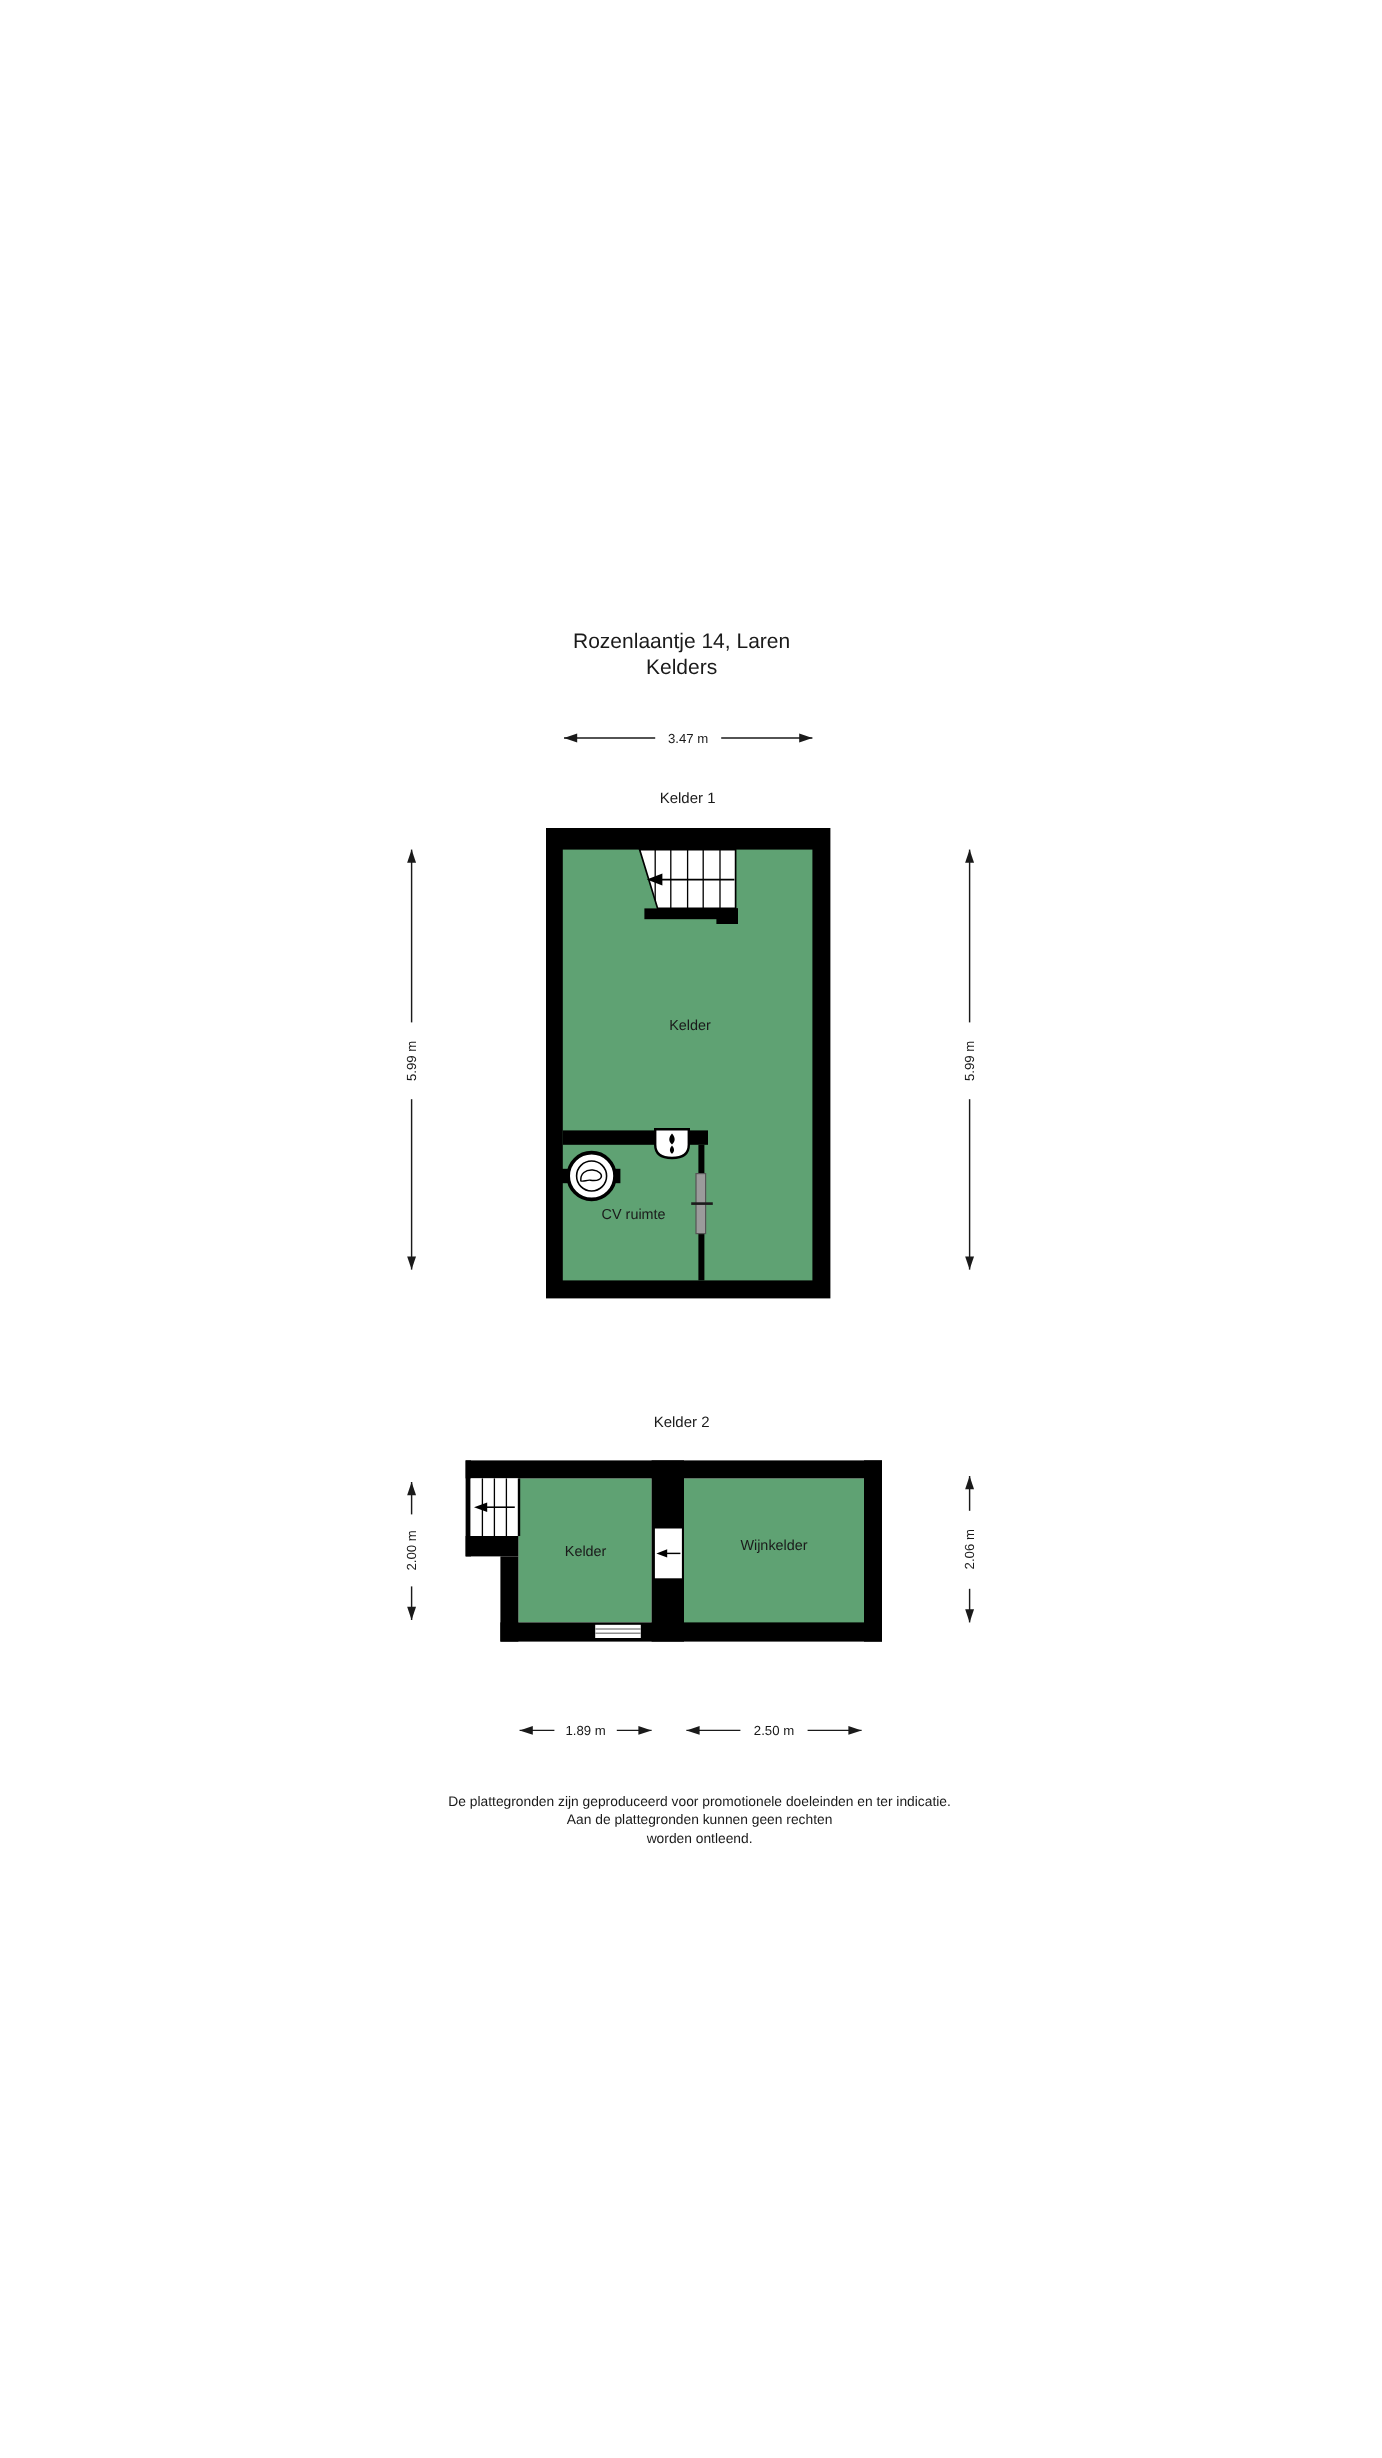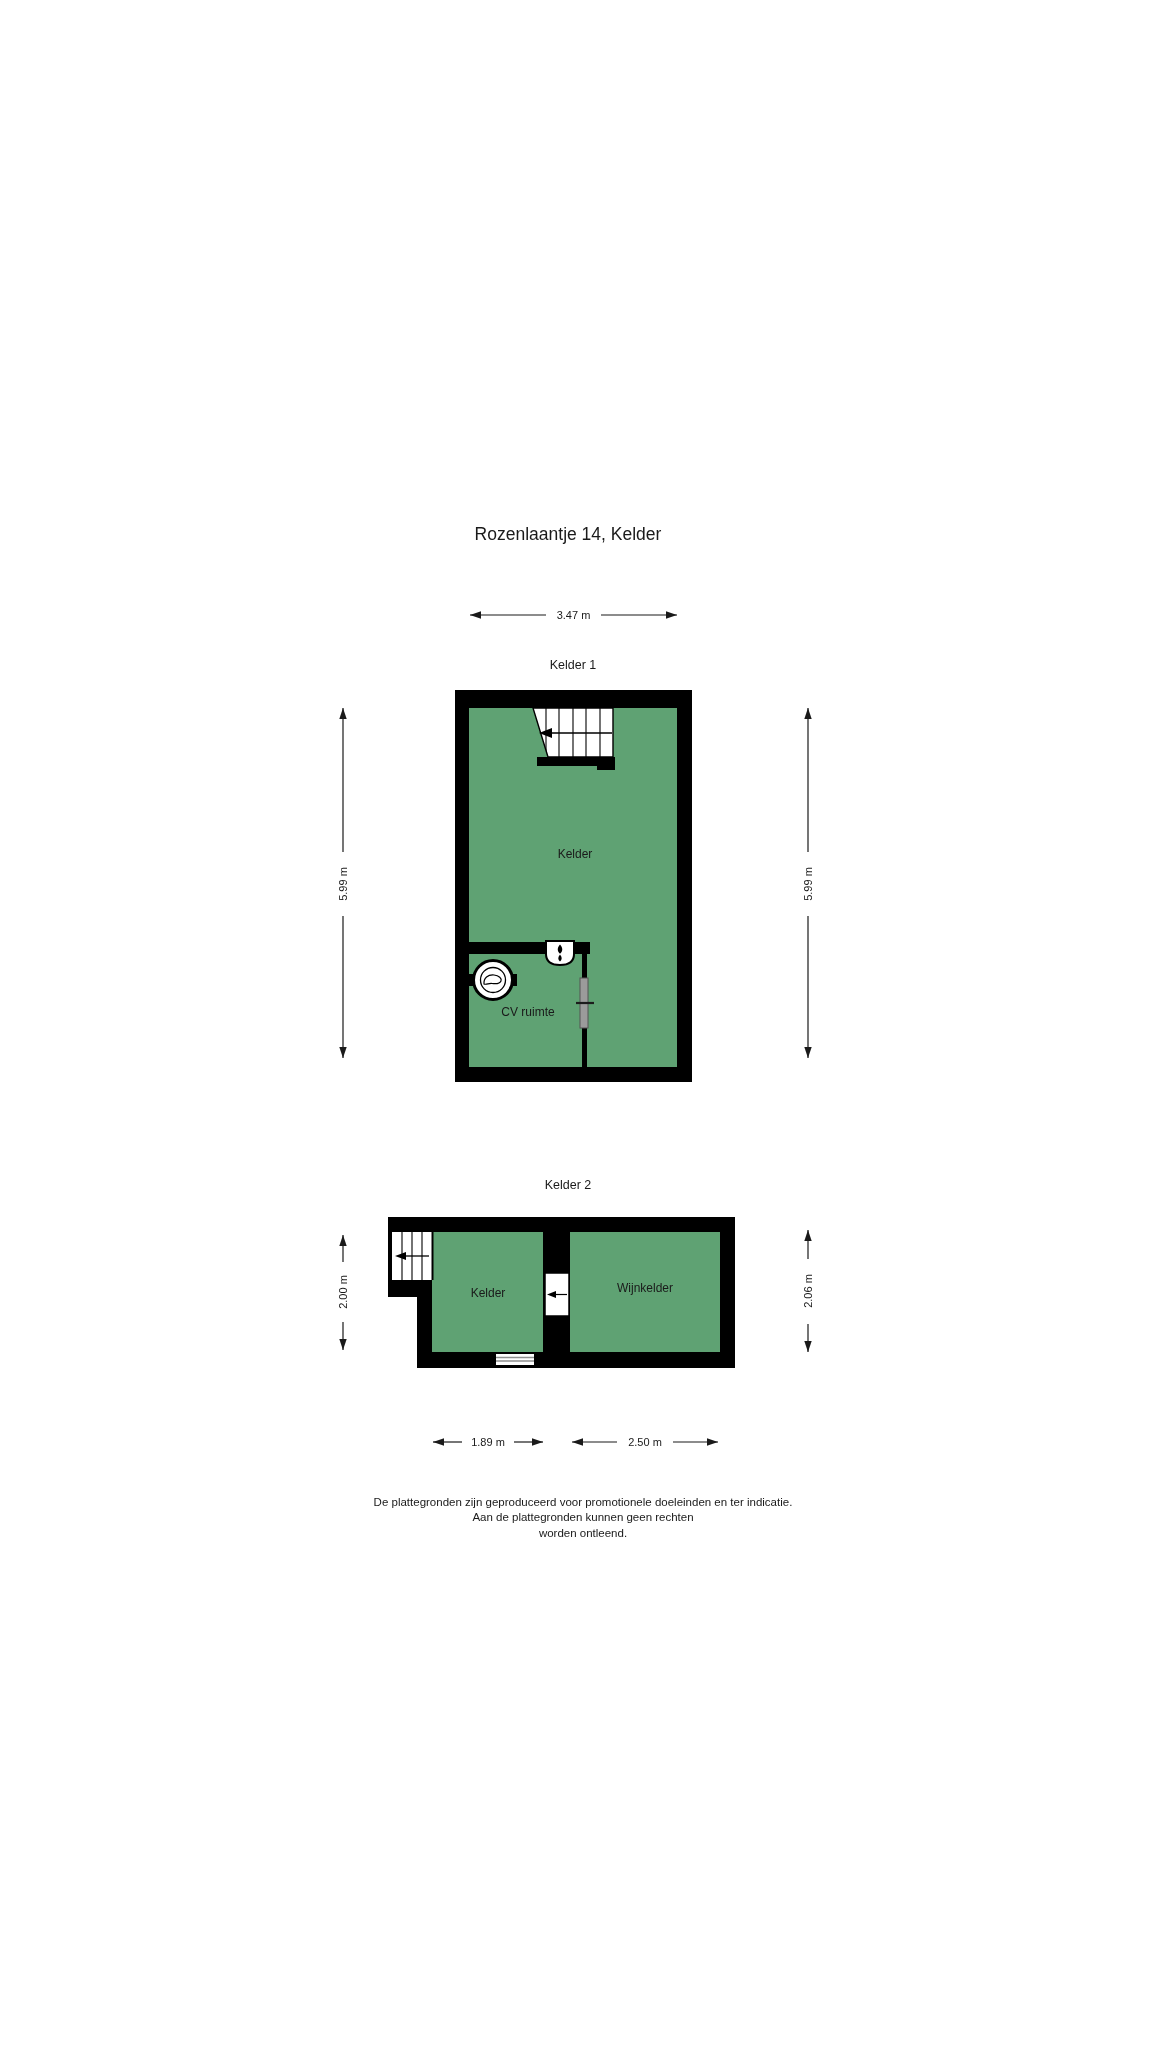--- a/index.html
+++ b/index.html
@@ -24,21 +24,22 @@
   .tread{stroke:#000;stroke-width:1.1;}
   .disclaimer{
     position:absolute;left:0;top:1495px;width:1166px;text-align:center;
     font-size:11.5px;line-height:15.4px;color:#1a1a1a;
   }
 </style>
 </head>
 <body>
 
 <div class="title-block">
-  <div>Rozenlaantje 14, Kelder</div>
+  <div>Rozenlaantje 14, Laren</div>
+  <div>Kelders</div>
 </div>
 
 <svg id="plan1" class="plan-svg" viewBox="240 595 680 495">
   <defs>
     <clipPath id="s1clip">
         <polygon points="533,708 613,708 613,757 548,757"></polygon>
       </clipPath>
   </defs>
 
   <g class="dim">

